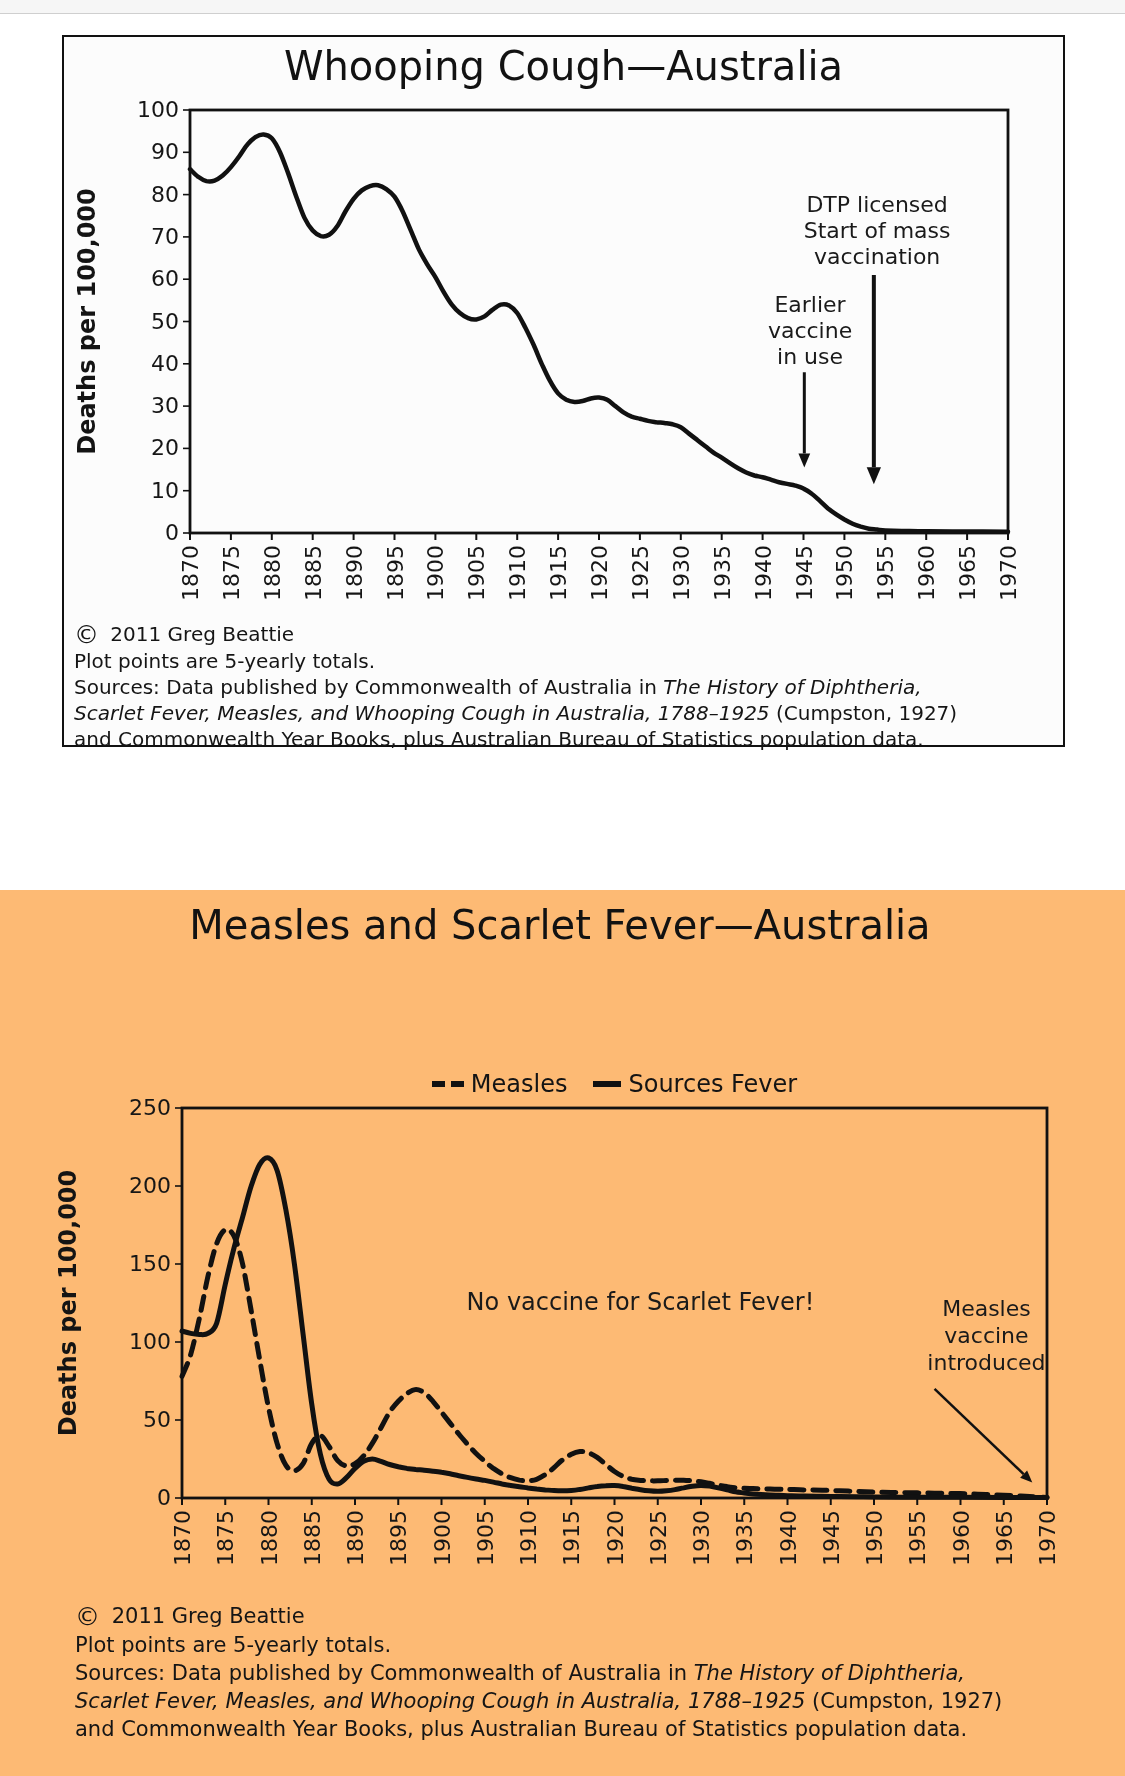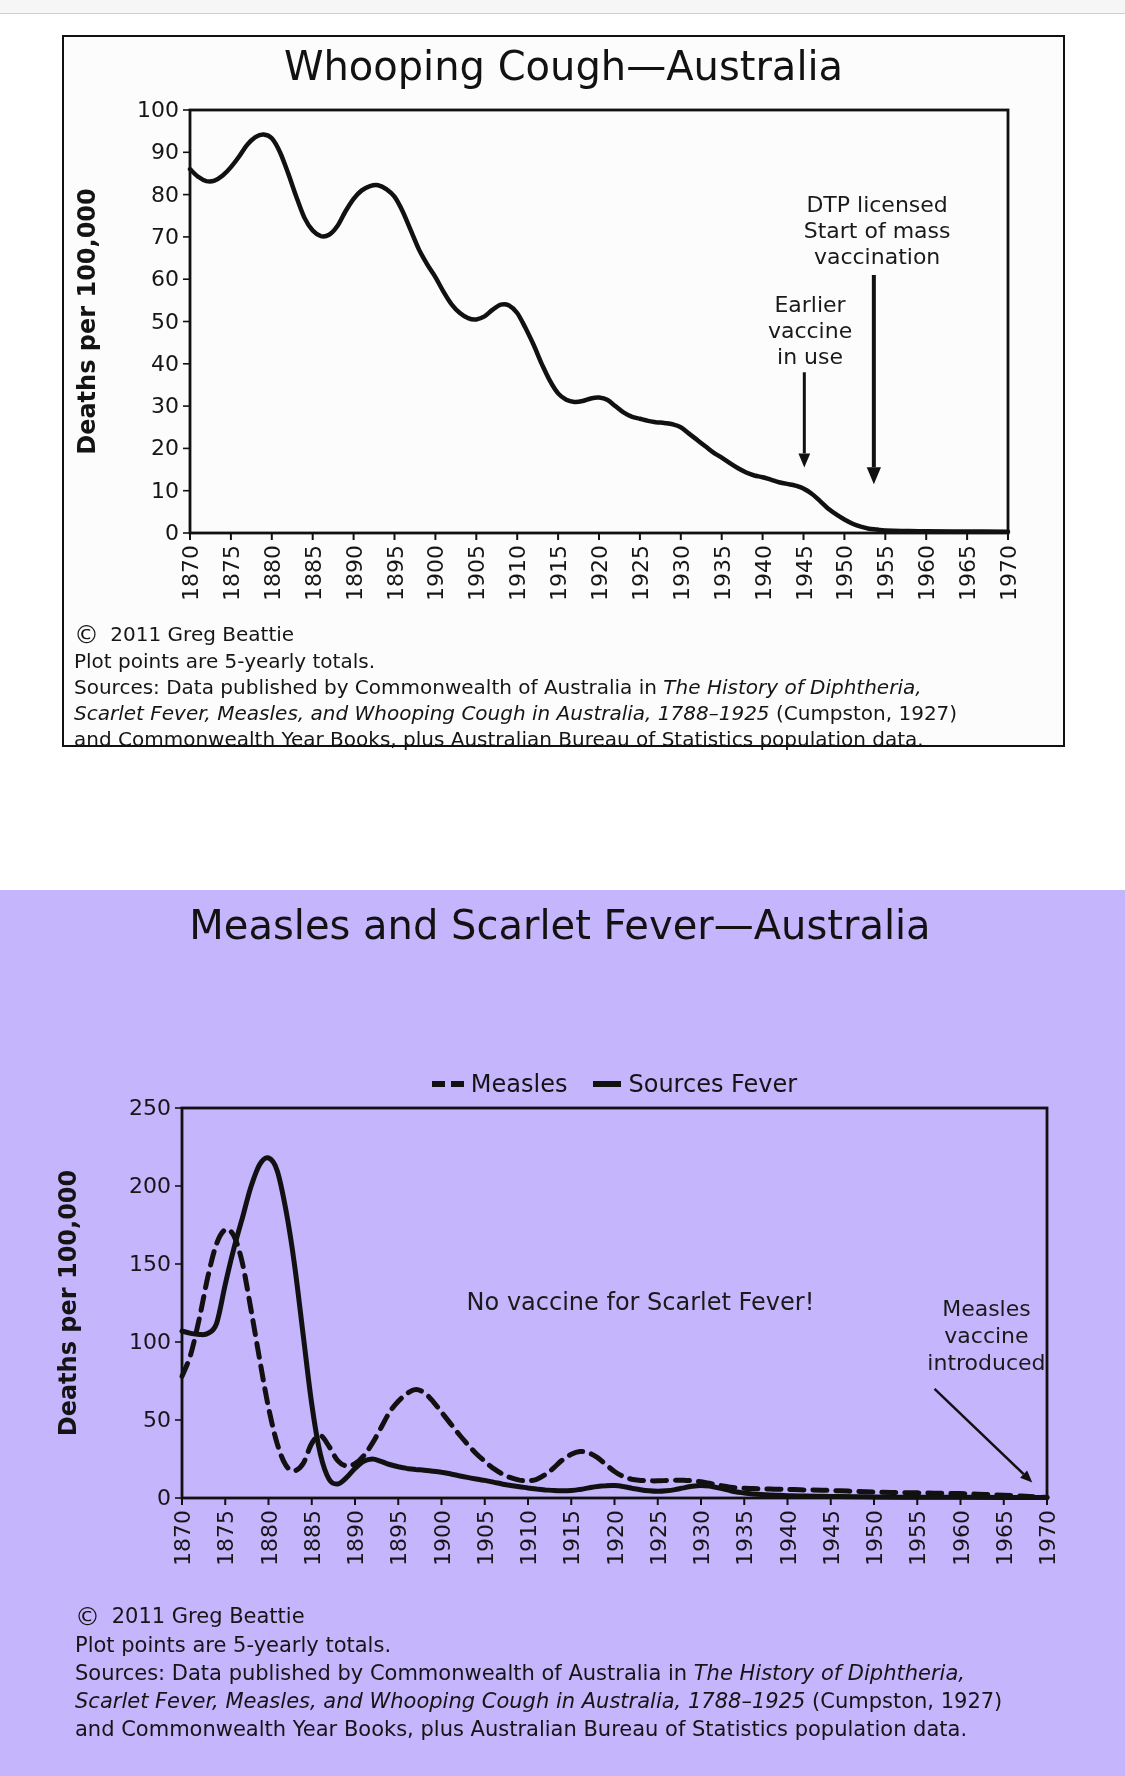--- a/index.html
+++ b/index.html
@@ -2,21 +2,21 @@
 <html><head>
 <meta charset="utf-8">
 <style>
   html,body{margin:0;padding:0;background:#fff;}
   .page{position:relative;width:1125px;height:1776px;background:#fff;overflow:hidden;
         font-family:"DejaVu Sans","Liberation Sans",sans-serif;color:#111;}
   .top-strip{position:absolute;left:0;top:0;width:100%;height:13px;background:#f6f6f6;
              border-bottom:1px solid #cfcfcf;}
   .chart-card{position:absolute;left:62px;top:35px;width:999px;height:708px;
               border:2px solid #111;background:#fcfcfc;}
-  .chart-area{position:absolute;left:0;top:890px;width:1125px;height:886px;background:#c4b5fd;}
+  .chart-area{position:absolute;left:0;top:890px;width:1125px;height:886px;background:#fdba74;}
   .title{position:absolute;left:0;top:6px;width:100%;margin:0;text-align:center;
          font-size:40px;font-weight:400;color:#121212;letter-spacing:0;}
   .title2{top:12px;width:1120px;}
   svg.plot{position:absolute;left:0;top:0;display:block;}
   .legend{position:absolute;left:182px;top:178px;width:865px;height:32px;display:flex;
           justify-content:center;align-items:center;gap:26px;font-size:24px;color:#141414;}
   .legend-item{display:inline-flex;align-items:center;gap:7px;}
   .swatch{display:inline-flex;align-items:center;gap:6px;}
   .swatch i{display:inline-block;height:6px;background:#111;}
   .swatch.dashed i{width:13px;}

